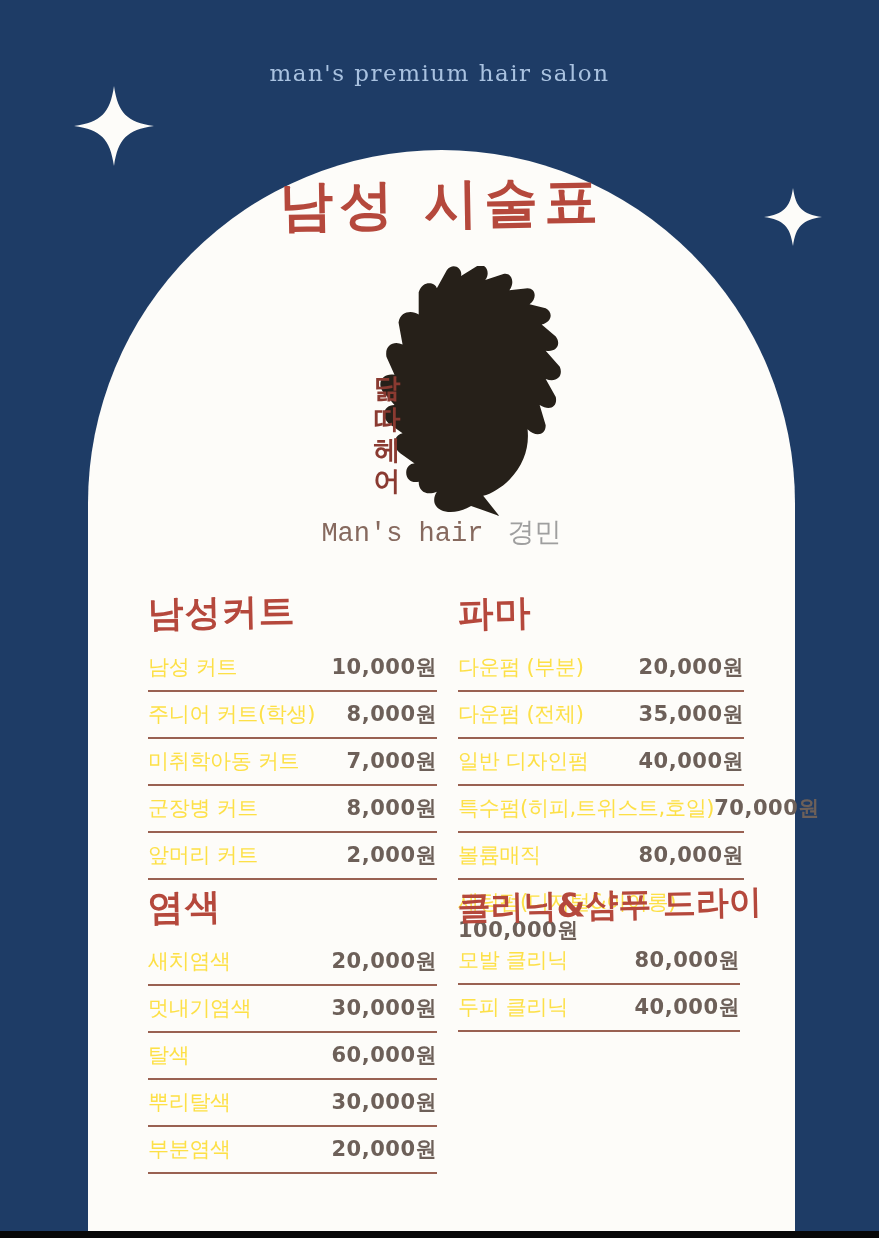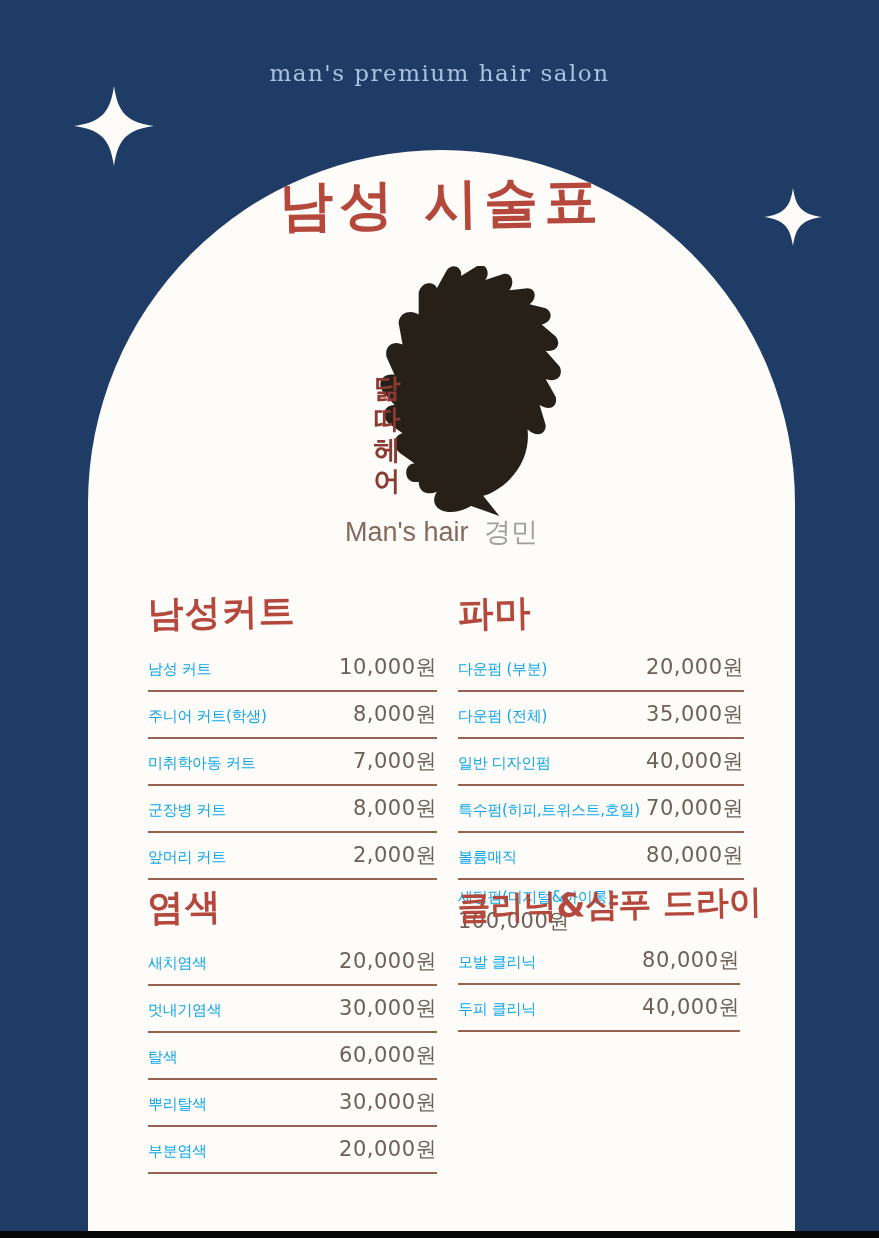--- a/index.html
+++ b/index.html
@@ -44,21 +44,21 @@
   .logo{position:absolute;left:338px;top:266px;width:240px;height:252px;}
   .logo svg{position:absolute;left:0;top:0;width:100%;height:100%;}
   .logo-vertical{
     position:absolute;left:34px;top:90px;height:160px;
     writing-mode:vertical-rl;text-orientation:upright;
     color:#8a3a31;font-size:27px;line-height:1.15;letter-spacing:4px;
     font-family:"DejaVu Serif","Liberation Serif",serif;font-weight:bold;
   }
   .brand-line{
     position:absolute;left:88px;top:514px;width:707px;text-align:center;
-    font-family:Liberation Sans, sans-serif;font-size:27px;
+    font-family:Liberation Mono, monospace;font-size:27px;
   }
   .brand-name{color:#86695e;}
   .brand-owner{color:#9f9f9f;margin-left:8px;}
 
   
   .menu-section{position:absolute;}
   .sec-0{left:148px;top:592px;width:289px;}
   .sec-1{left:458px;top:592px;width:286px;}
   .sec-2{left:148px;top:886px;width:289px;}
   .sec-3{left:458px;top:888px;width:282px;}
@@ -67,24 +67,24 @@
     letter-spacing:1px;transform:rotate(-1.2deg);transform-origin:left bottom;
     white-space:nowrap;line-height:1.2;
   }
   .sec-3 .section-heading{font-size:33px;letter-spacing:0;}
   .price-row{
     display:flex;justify-content:space-between;align-items:baseline;
     padding:8px 0 9px 0;border-bottom:2px solid #996152;
   }
   .price-row.no-line{border-bottom:none;flex-direction:column;}
   .item-label{
-    color:#0ea5e9;font-size:15px;white-space:nowrap;letter-spacing:-0.3px;text-align:center;
+    color:#fde047;font-size:21px;white-space:nowrap;letter-spacing:-0.3px;text-align:center;
   }
   .item-price{
-    color:#6d6059;font-size:21px;font-weight:normal;white-space:nowrap;
+    color:#6d6059;font-size:21px;font-weight:bold;white-space:nowrap;
     letter-spacing:0.5px;
   }
 </style>
 </head>
 <body>
 
 <div class="poster">
 
   <div class="tagline">man's premium hair salon</div>
 

